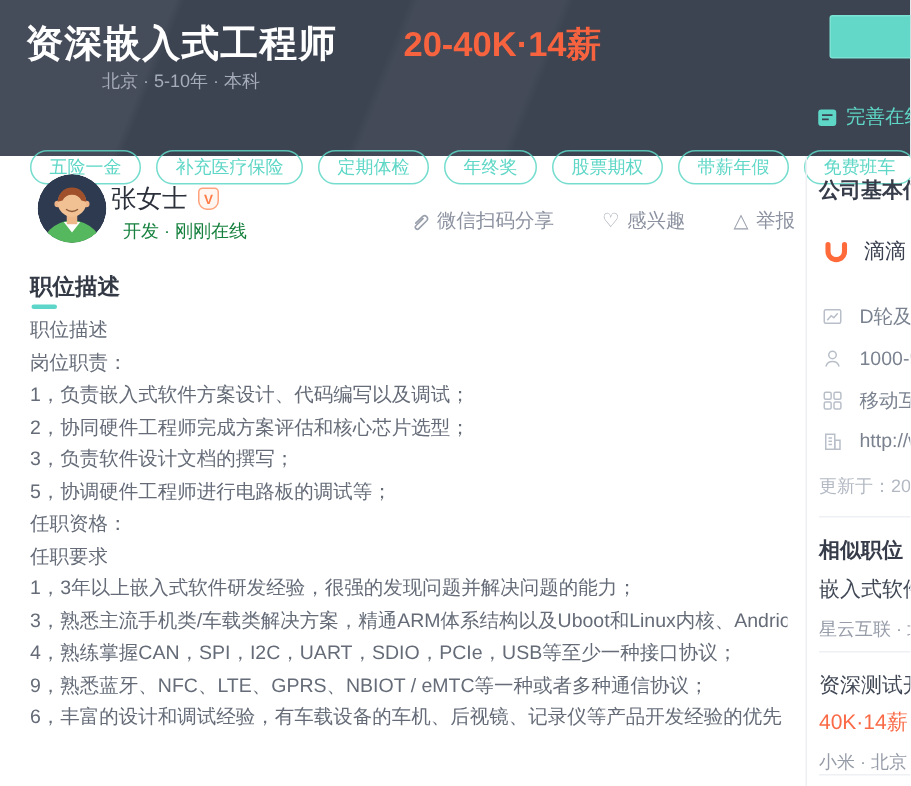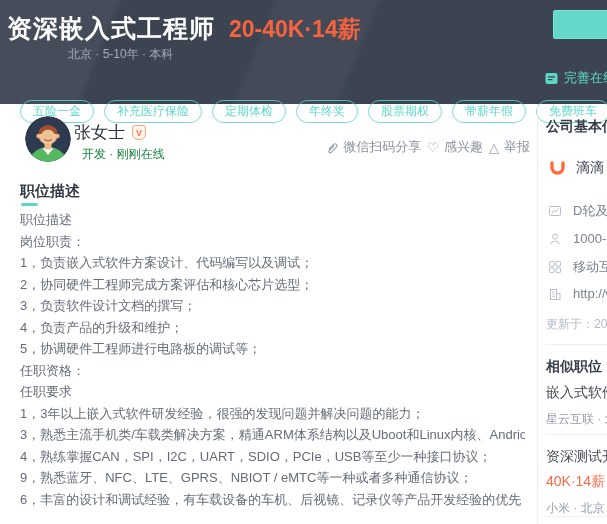--- a/index.html
+++ b/index.html
@@ -20,25 +20,25 @@
   .header {
     position: absolute; top: 0; left: 0;
     width: 607px; height: 104px;
     background:
       linear-gradient(112deg, rgba(255,255,255,0.05) 18%, rgba(255,255,255,0) 19%,
         rgba(255,255,255,0) 42%, rgba(255,255,255,0.04) 43%, rgba(255,255,255,0.04) 58%,
         rgba(255,255,255,0) 59%),
       #3c4351;
   }
   .title-row {
-    position: absolute; left: 7px; top: 12px;
-    display: flex; align-items: baseline; gap: 14px; white-space: nowrap;
+    position: absolute; left: 17px; top: 12px;
+    display: flex; align-items: baseline; white-space: nowrap;
   }
   .job-title { color: #ffffff; font-size: 25px; font-weight: bold; letter-spacing: 1px; }
-  .job-salary { color: #f7633e; font-size: 23px; font-weight: bold; }
+  .job-salary { color: #f7633e; font-size: 23px; font-weight: bold; margin-left: 44px; }
   .job-meta { position: absolute; left: 21px; top: 46px; color: #a6acb9; font-size: 12px; margin-left: 47px; }
   .tags { position: absolute; left: 20px; top: 64px; display: flex; gap: 10px; white-space: nowrap; }
   .tag {
     display: inline-flex; align-items: center; height: 23px; padding: 0 12px;
     border: 1px solid rgba(94,215,198,0.85); border-radius: 12px;
     color: #5ed7c6; font-size: 12px; margin-top: 36px;
   }
   .primary-btn {
     position: absolute; left: 553px; top: 10px; width: 140px; height: 29px;
     background: #63d8c9; border: 1px solid #7be2d4; border-radius: 2px; cursor: pointer;
@@ -58,21 +58,21 @@
   .recruiter-name { color: #2b303b; font-size: 17px; }
   .v-badge {
     display: inline-flex; align-items: center; justify-content: center;
     width: 14px; height: 15px; font-size: 9px; font-weight: bold; color: #ff7a45;
     border: 1px solid #ffa27d; background: #fff6f1;
     border-radius: 3px 3px 6px 6px;
   }
   .recruiter-status { position: absolute; left: 82px; top: 146px; color: #15803d; font-size: 12px; }
   .actions {
     position: absolute; top: 138px; right: 77px;
-    display: flex; gap: 6px; align-items: center; white-space: nowrap;
+    display: flex; gap: 32px; align-items: center; white-space: nowrap;
   }
   .action { display: flex; align-items: center; gap: 5px; color: #8c92a0; font-size: 13px; cursor: pointer; }
   .action .glyph { font-size: 13px; color: #9aa0ab; }
 
   .section-title { position: absolute; left: 20px; top: 182px; color: #333a45; font-size: 15px; font-weight: bold; }
   .section-underline { position: absolute; left: 21px; top: 203px; width: 17px; height: 3px; background: #5dd5c8; border-radius: 2px; }
 
   .desc { position: absolute; left: 20px; top: 209px; width: 505px; }
   .desc p { margin: 0; height: 21.5px; line-height: 21.5px; font-size: 13px; color: #656c78; white-space: nowrap; overflow: hidden; }
 
@@ -175,21 +175,20 @@
 
   <div class="section-title">职位描述</div>
   <div class="section-underline"></div>
 
   <div class="desc">
     <p>职位描述</p>
     <p>岗位职责：</p>
     <p>1，负责嵌入式软件方案设计、代码编写以及调试；</p>
     <p>2，协同硬件工程师完成方案评估和核心芯片选型；</p>
     <p>3，负责软件设计文档的撰写；</p>
-    <p>4，负责产品的升级和维护；</p>
     <p>5，协调硬件工程师进行电路板的调试等；</p>
     <p>任职资格：</p>
     <p>任职要求</p>
     <p>1，3年以上嵌入式软件研发经验，很强的发现问题并解决问题的能力；</p>
     <p>3，熟悉主流手机类/车载类解决方案，精通ARM体系结构以及Uboot和Linux内核、Andriod的裁剪移植，MT2503，Nucleus；</p>
     <p>4，熟练掌握CAN，SPI，I2C，UART，SDIO，PCIe，USB等至少一种接口协议；</p>
     <p>9，熟悉蓝牙、NFC、LTE、GPRS、NBIOT / eMTC等一种或者多种通信协议；</p>
     <p>6，丰富的设计和调试经验，有车载设备的车机、后视镜、记录仪等产品开发经验的优先；</p>
   </div>
 

